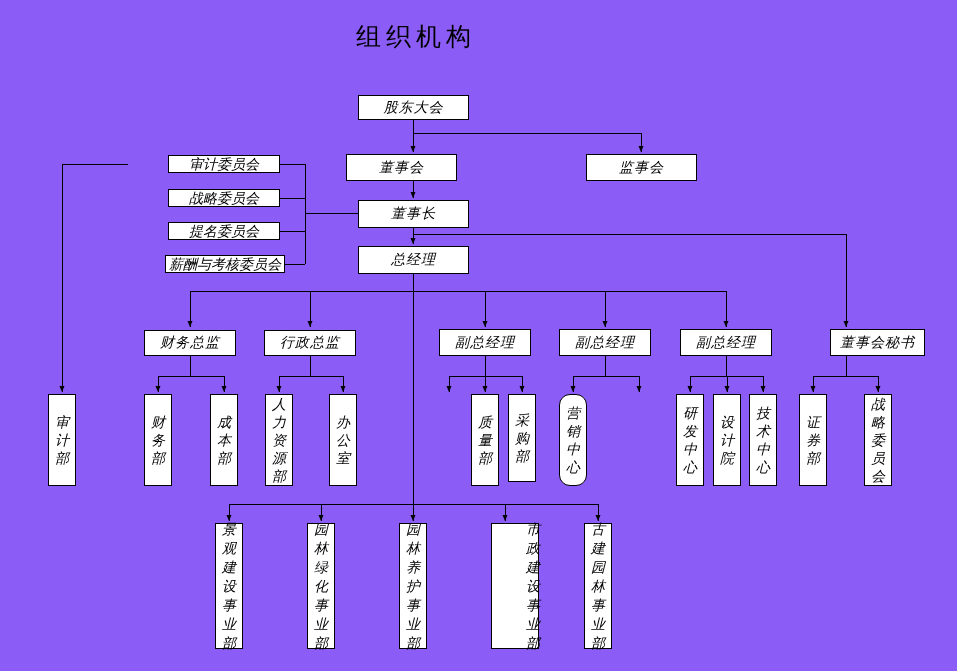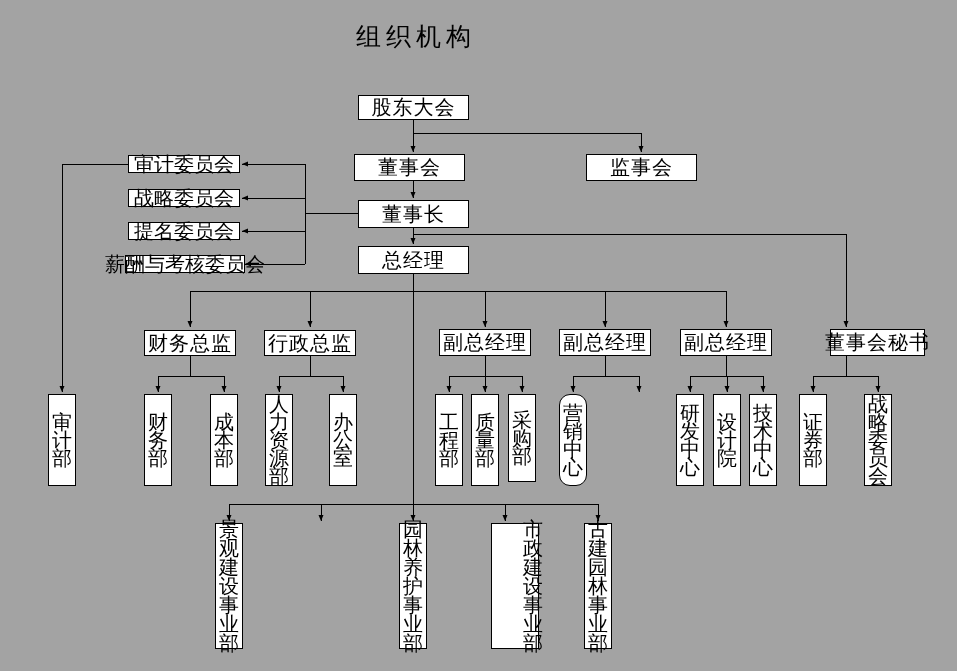--- a/index.html
+++ b/index.html
@@ -1,20 +1,20 @@
 <!DOCTYPE html>
 <html><head>
 <meta charset="utf-8">
 <style>
   html, body { margin: 0; padding: 0; background: #ffffff; }
   #canvas {
     position: relative;
     width: 957px;
     height: 671px;
-    background: #a3a3a3;
+    background: #8b5cf6;
     font-family: "Liberation Sans", sans-serif;
     color: #000000;
     overflow: hidden;
   }
   #page-title {
     position: absolute;
     left: 356px;
     top: 20px;
     font-size: 25px;
     letter-spacing: 5px;
@@ -24,24 +24,25 @@
   #lines { position: absolute; left: 0; top: 0; }
   .box {
     position: absolute;
     border: 1px solid #000000;
     background: #ffffff;
     box-sizing: border-box;
     display: flex;
     align-items: center;
     justify-content: center;
     text-align: center;
-    font-size: 20px;
+    font-size: 14px;
+    font-style: italic;
   }
   .hbox { white-space: nowrap; letter-spacing: 1px; }
-  .cbox { line-height: 16px; letter-spacing: 0; }
+  .cbox { line-height: 16px; letter-spacing: 0; margin-left: 40px; }
   .vbox {
     width: 28px;
     padding: 0 5px;
     word-break: break-all;
     line-height: 18px;
     letter-spacing: 0;
   }
   .tall { line-height: 19px; }
 </style>
 </head>
@@ -121,21 +122,21 @@
       <line x1="229" y1="504" x2="598" y2="504"></line>
       <line x1="229" y1="504" x2="229" y2="521" marker-end="url(#arr)"></line>
       <line x1="321" y1="504" x2="321" y2="521" marker-end="url(#arr)"></line>
       <line x1="413" y1="504" x2="413" y2="521" marker-end="url(#arr)"></line>
       <line x1="505" y1="504" x2="505" y2="521" marker-end="url(#arr)"></line>
       <line x1="598" y1="504" x2="598" y2="521" marker-end="url(#arr)"></line>
     </g>
   </svg>
 
   <div class="box hbox" style="left:358px;top:95px;width:111px;height:25px;">股东大会</div>
-  <div class="box hbox" style="left:354px;top:154px;width:111px;height:27px;">董事会</div>
+  <div class="box hbox" style="left:346px;top:154px;width:111px;height:27px;">董事会</div>
   <div class="box hbox" style="left:586px;top:154px;width:111px;height:27px;">监事会</div>
   <div class="box hbox" style="left:358px;top:200px;width:111px;height:28px;">董事长</div>
   <div class="box hbox" style="left:358px;top:246px;width:111px;height:28px;">总经理</div>
 
   <div class="box hbox cbox" style="left:128px;top:155px;width:112px;height:18px;">审计委员会</div>
   <div class="box hbox cbox" style="left:128px;top:189px;width:112px;height:18px;">战略委员会</div>
   <div class="box hbox cbox" style="left:128px;top:222px;width:112px;height:18px;">提名委员会</div>
   <div class="box hbox cbox" style="left:125px;top:255px;width:120px;height:18px;">薪酬与考核委员会</div>
 
   <div class="box hbox" style="left:144px;top:330px;width:92px;height:26px;">财务总监</div>
@@ -143,28 +144,28 @@
   <div class="box hbox" style="left:439px;top:329px;width:92px;height:27px;">副总经理</div>
   <div class="box hbox" style="left:559px;top:329px;width:92px;height:27px;">副总经理</div>
   <div class="box hbox" style="left:680px;top:329px;width:92px;height:27px;">副总经理</div>
   <div class="box hbox" style="left:798px;top:329px;width:95px;height:27px;margin-left:32px;">董事会秘书</div>
 
   <div class="box vbox" style="left:48px;top:394px;height:92px;">审计部</div>
   <div class="box vbox" style="left:144px;top:394px;height:92px;">财务部</div>
   <div class="box vbox" style="left:210px;top:394px;height:92px;">成本部</div>
   <div class="box vbox" style="left:265px;top:394px;height:92px;">人力资源部</div>
   <div class="box vbox" style="left:329px;top:394px;height:92px;">办公室</div>
-  <div class="box vbox" style="left:435px;top:394px;height:92px;">工程部</div>
   <div class="box vbox" style="left:471px;top:394px;height:92px;">质量部</div>
   <div class="box vbox" style="left:508px;top:394px;height:88px;">采购部</div>
   <div class="box vbox" style="left:559px;top:394px;height:92px;border-radius:11px;">营销中心</div>
   <div class="box vbox" style="left:676px;top:394px;height:92px;">研发中心</div>
   <div class="box vbox" style="left:713px;top:394px;height:92px;">设计院</div>
   <div class="box vbox" style="left:749px;top:394px;height:92px;">技术中心</div>
   <div class="box vbox" style="left:799px;top:394px;height:92px;">证券部</div>
   <div class="box vbox" style="left:864px;top:394px;height:92px;">战略委员会</div>
 
   <div class="box vbox tall" style="left:215px;top:523px;height:126px;">景观建设事业部</div>
+  <div class="box vbox tall" style="left:307px;top:523px;height:126px;">园林绿化事业部</div>
   <div class="box vbox tall" style="left:399px;top:523px;height:126px;">园林养护事业部</div>
   <div class="box vbox tall" style="left:491px;top:523px;height:126px;padding-left:41px;">市政建设事业部</div>
   <div class="box vbox tall" style="left:584px;top:523px;height:126px;">古建园林事业部</div>
 
 </div>
 
 </body></html>

